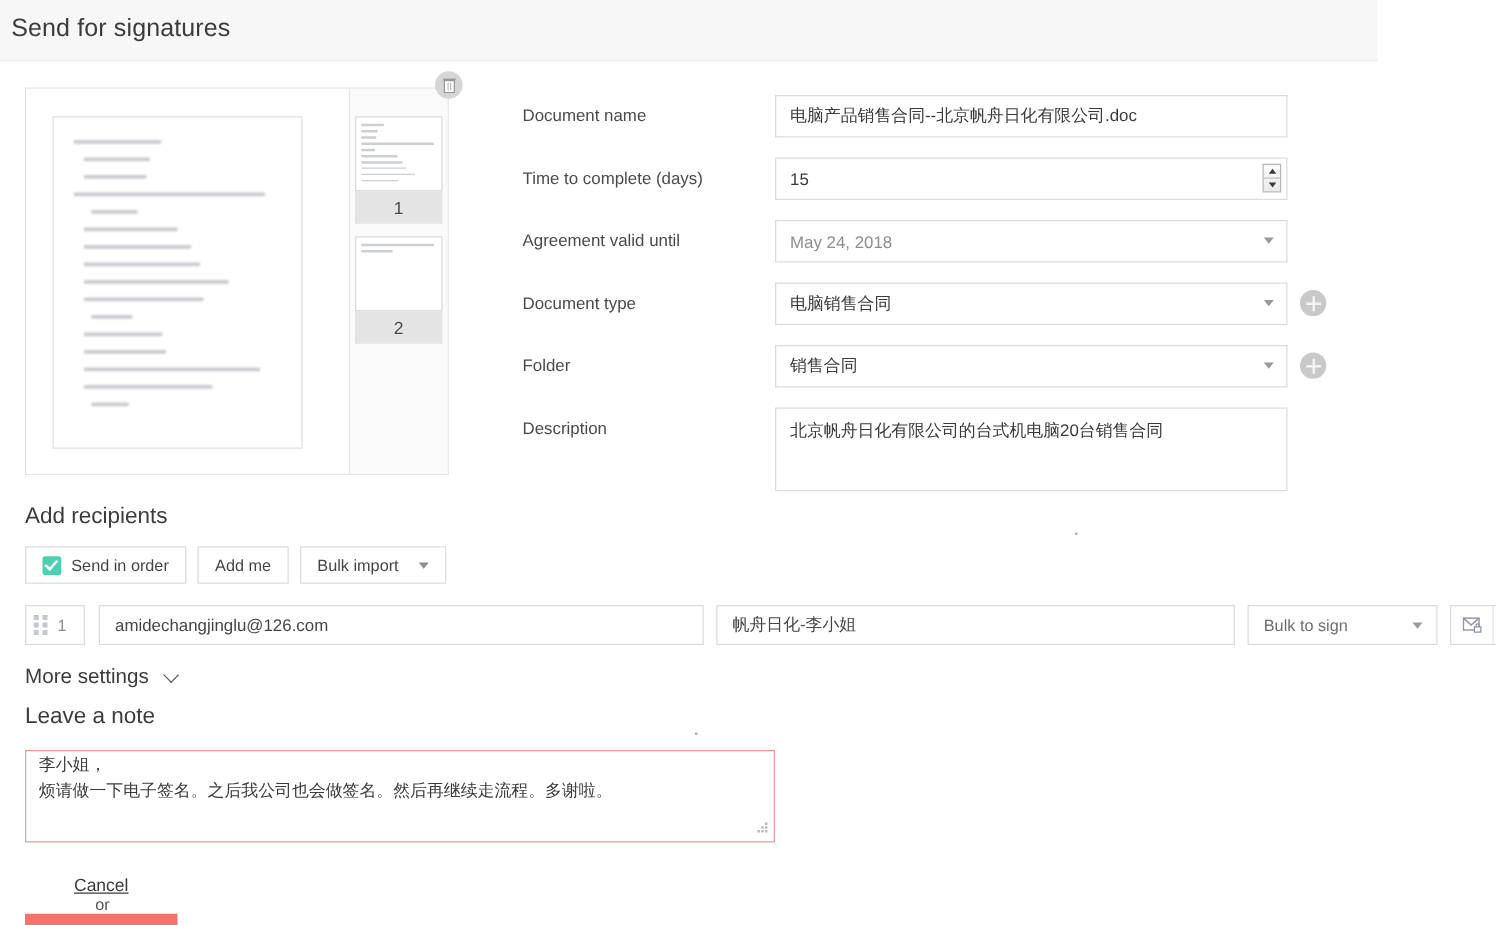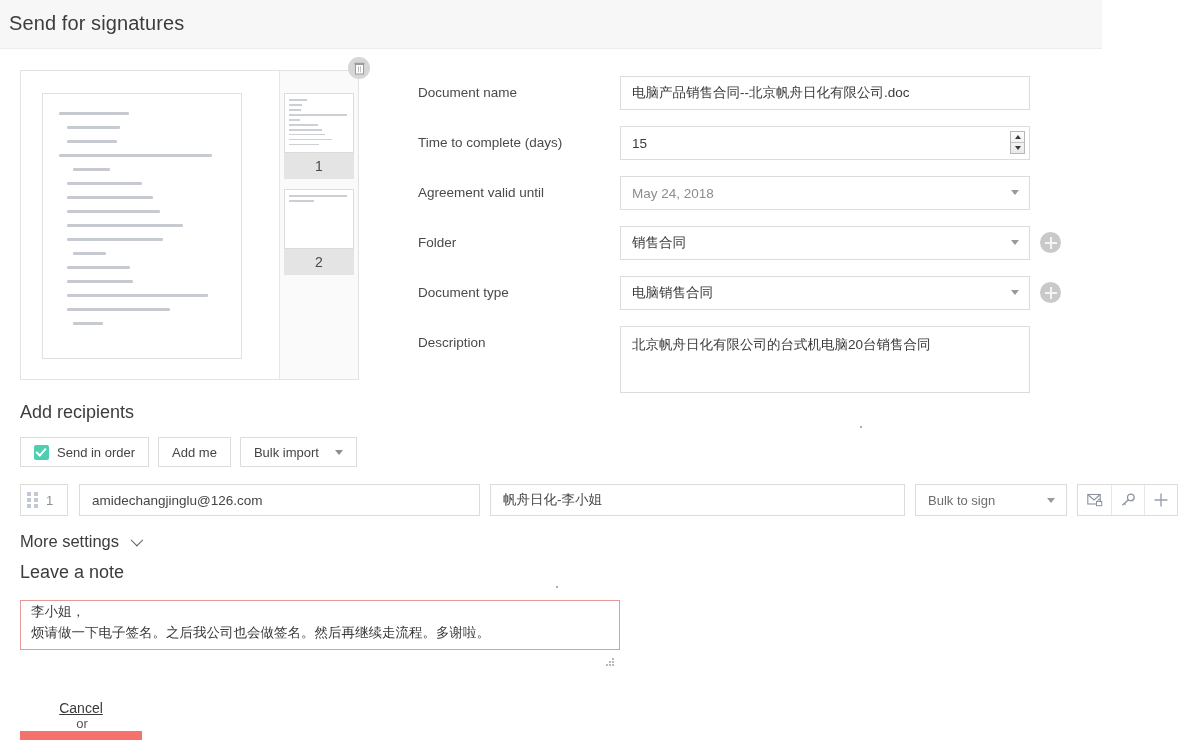--- a/index.html
+++ b/index.html
@@ -259,21 +259,21 @@
   .grip {
     margin-left: 6px;
     display: grid;
     grid-template-columns: repeat(2, 4px);
     grid-gap: 2px 3px;
   }
   .grip i { width: 4px; height: 4px; background: #c3c9d4; display:block; }
   .rec-num { margin-left: 8px; font-size: 13px; color: #8e8e8e; }
 
   .rec-email {
-    width: 401px;
+    width: 484px;
     border: 1px solid #dcdcdc;
     border-left: none;
     background: #fff;
     padding: 0 12px;
     font-size: 13.5px;
     color: #454545;
     outline: none;
     font-family: "Liberation Sans", "DejaVu Sans", sans-serif;
     margin-left: 11px;
     border-left: 1px solid #dcdcdc;
@@ -326,21 +326,21 @@
     margin-left: 12px;
     width: 9px; height: 9px;
     border: solid #555; border-width: 0 1.6px 1.6px 0;
     transform: rotate(45deg) translateY(-2px);
   }
   #leave-note-title { left: 20px; top: 562px; }
 
   .note-ta {
     position: absolute;
     left: 20px; top: 600px;
-    width: 600px; height: 50px;
+    width: 600px; height: 74px;
     border: 1px solid #e79a9a;
     padding: 0 10px;
     font-size: 13.5px;
     color: #3a3a3a;
     line-height: 21px;
     resize: none;
     outline: none;
     font-family: "Liberation Sans", "DejaVu Sans", sans-serif;
     background: #fff;
   }
@@ -465,32 +465,32 @@
 
   <div class="frow">
     <div class="flabel">Agreement valid until</div>
     <div class="fctl">
       <input class="inp dim" readonly="" value="May 24, 2018" style="">
       <span class="select-caret"></span>
     </div>
   </div>
 
   <div class="frow">
+    <div class="flabel">Document type</div>
+    <div class="fctl">
+      <input class="inp" readonly="" value="电脑销售合同" style="">
+      <span class="select-caret"></span>
+      <span class="circle-plus"></span>
+    </div>
+  </div>
+
+  <div class="frow">
     <div class="flabel">Folder</div>
     <div class="fctl">
       <input class="inp" readonly="" value="销售合同" style="">
-      <span class="select-caret"></span>
-      <span class="circle-plus"></span>
-    </div>
-  </div>
-
-  <div class="frow">
-    <div class="flabel">Document type</div>
-    <div class="fctl">
-      <input class="inp" readonly="" value="电脑销售合同" style="">
       <span class="select-caret"></span>
       <span class="circle-plus"></span>
     </div>
   </div>
 
   <div class="frow">
     <div class="flabel">Description</div>
     <div class="fctl">
       <textarea class="ta-desc" style="">北京帆舟日化有限公司的台式机电脑20台销售合同</textarea>
     </div>

